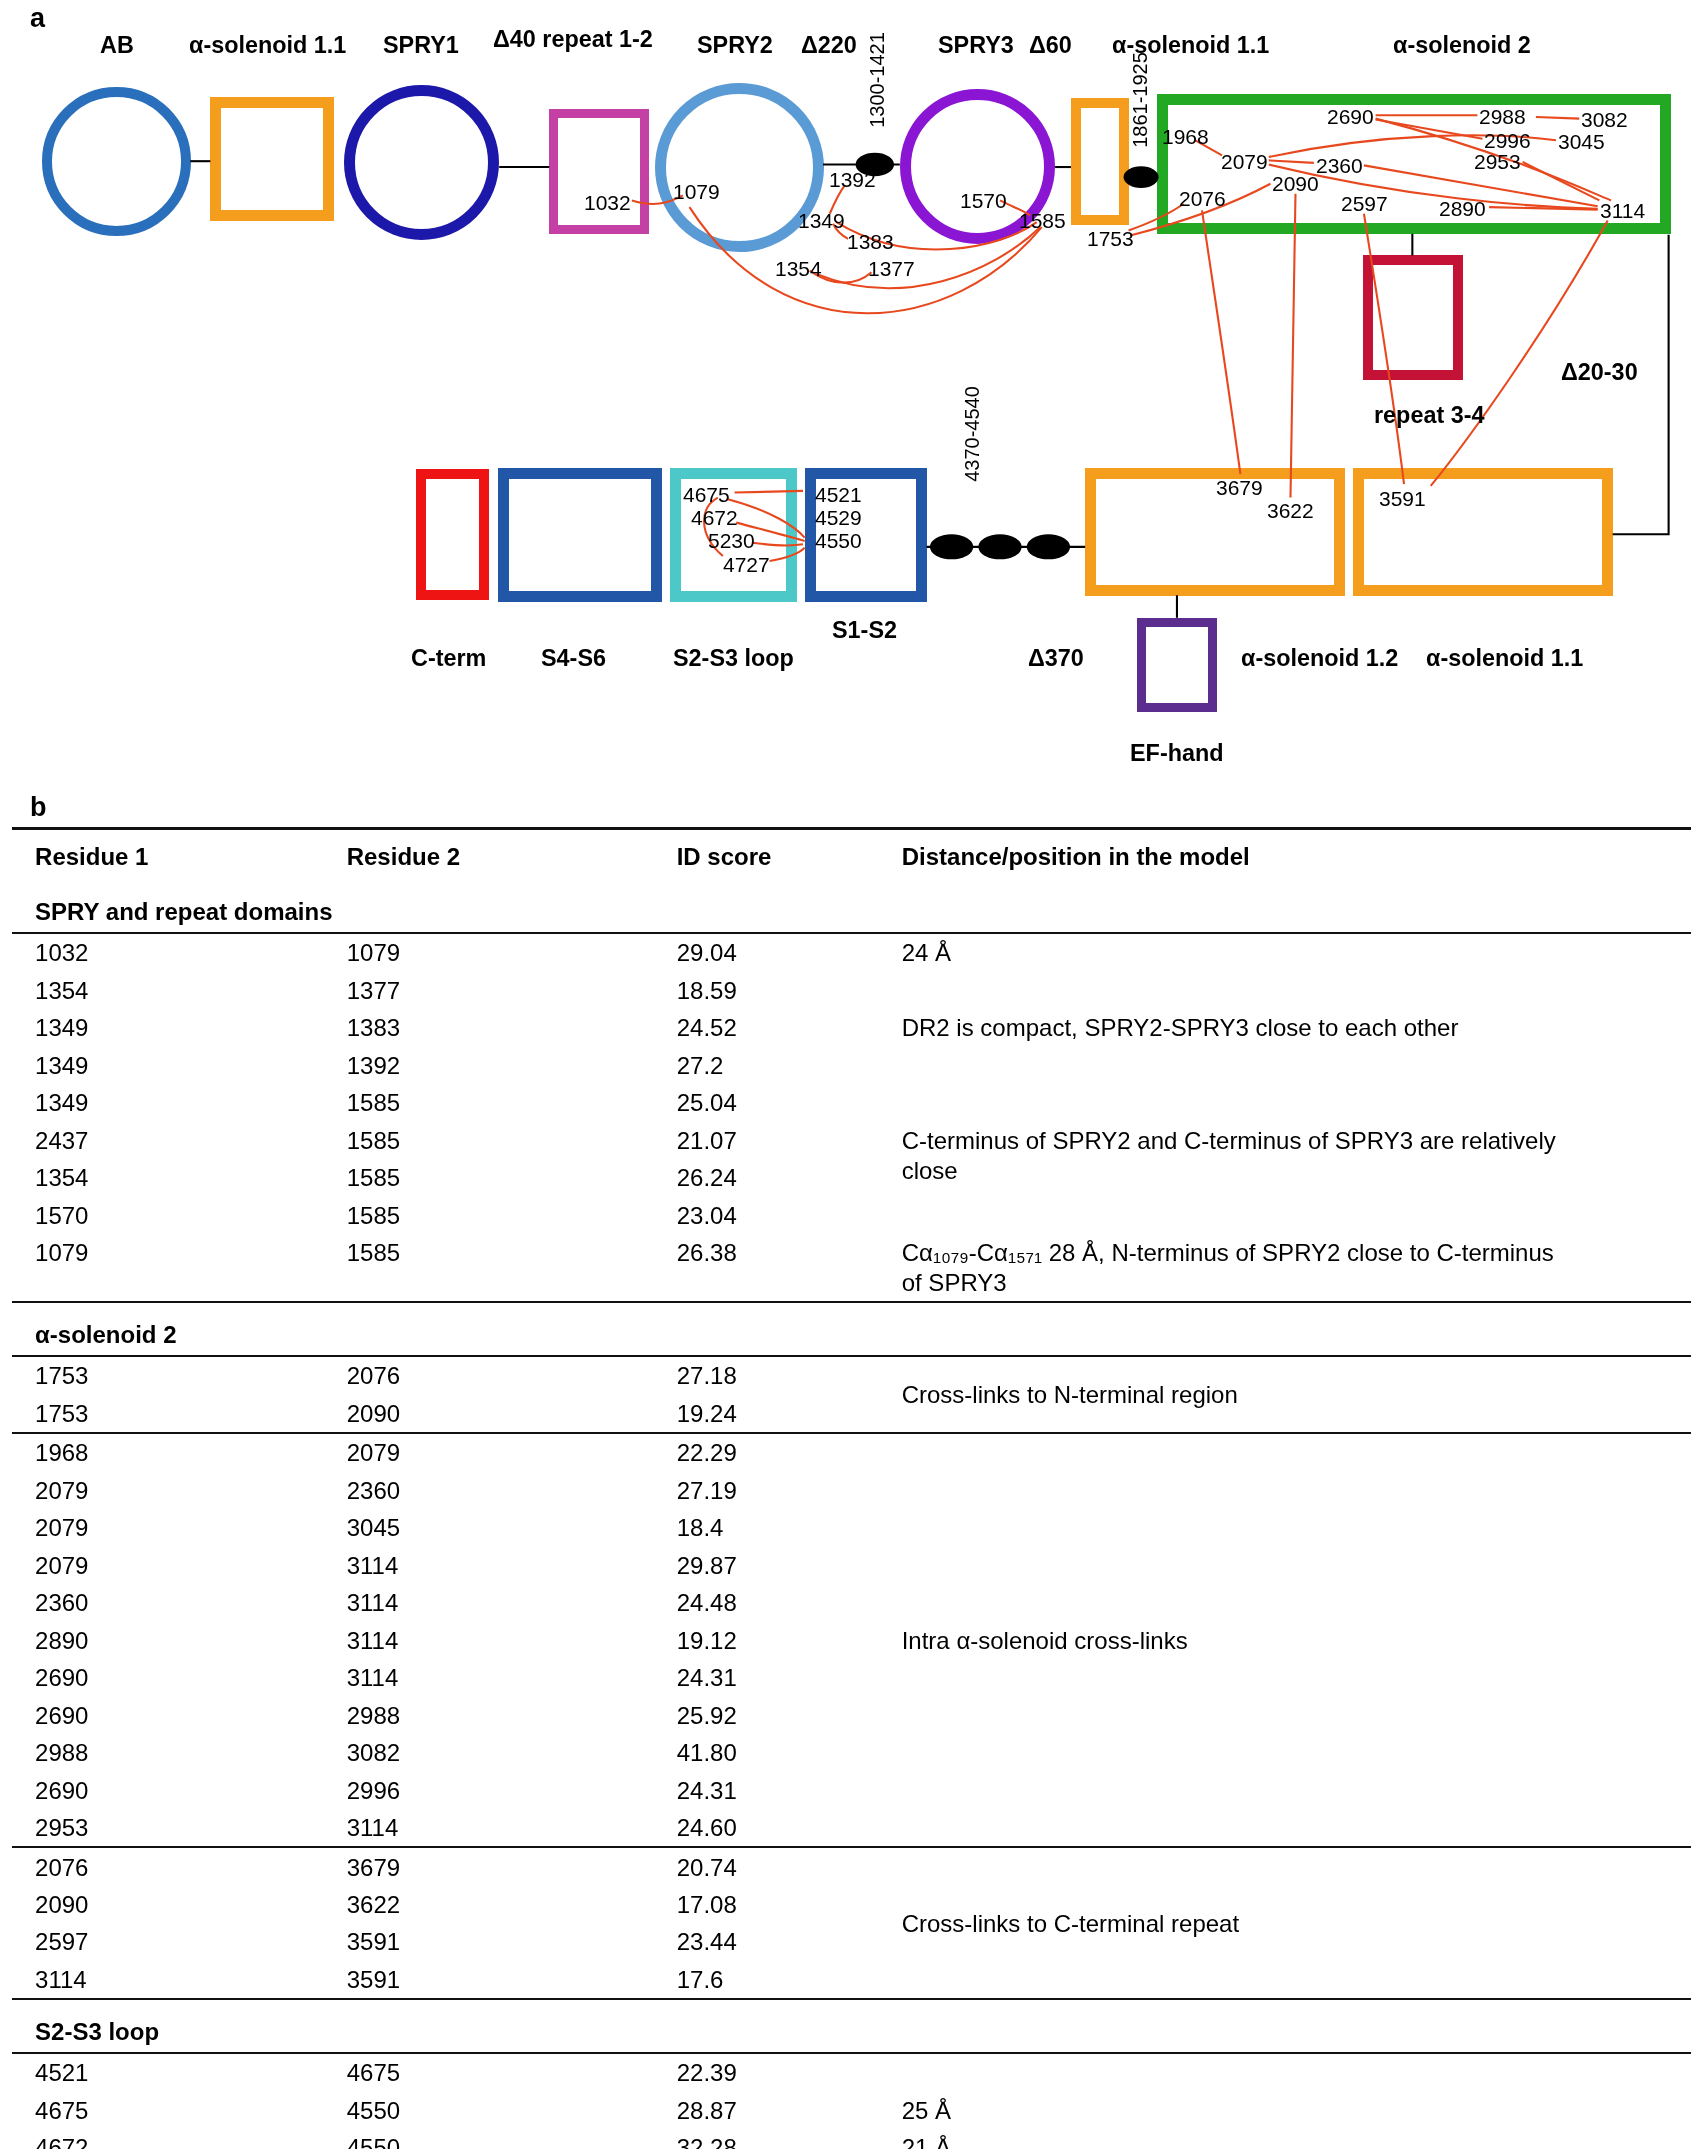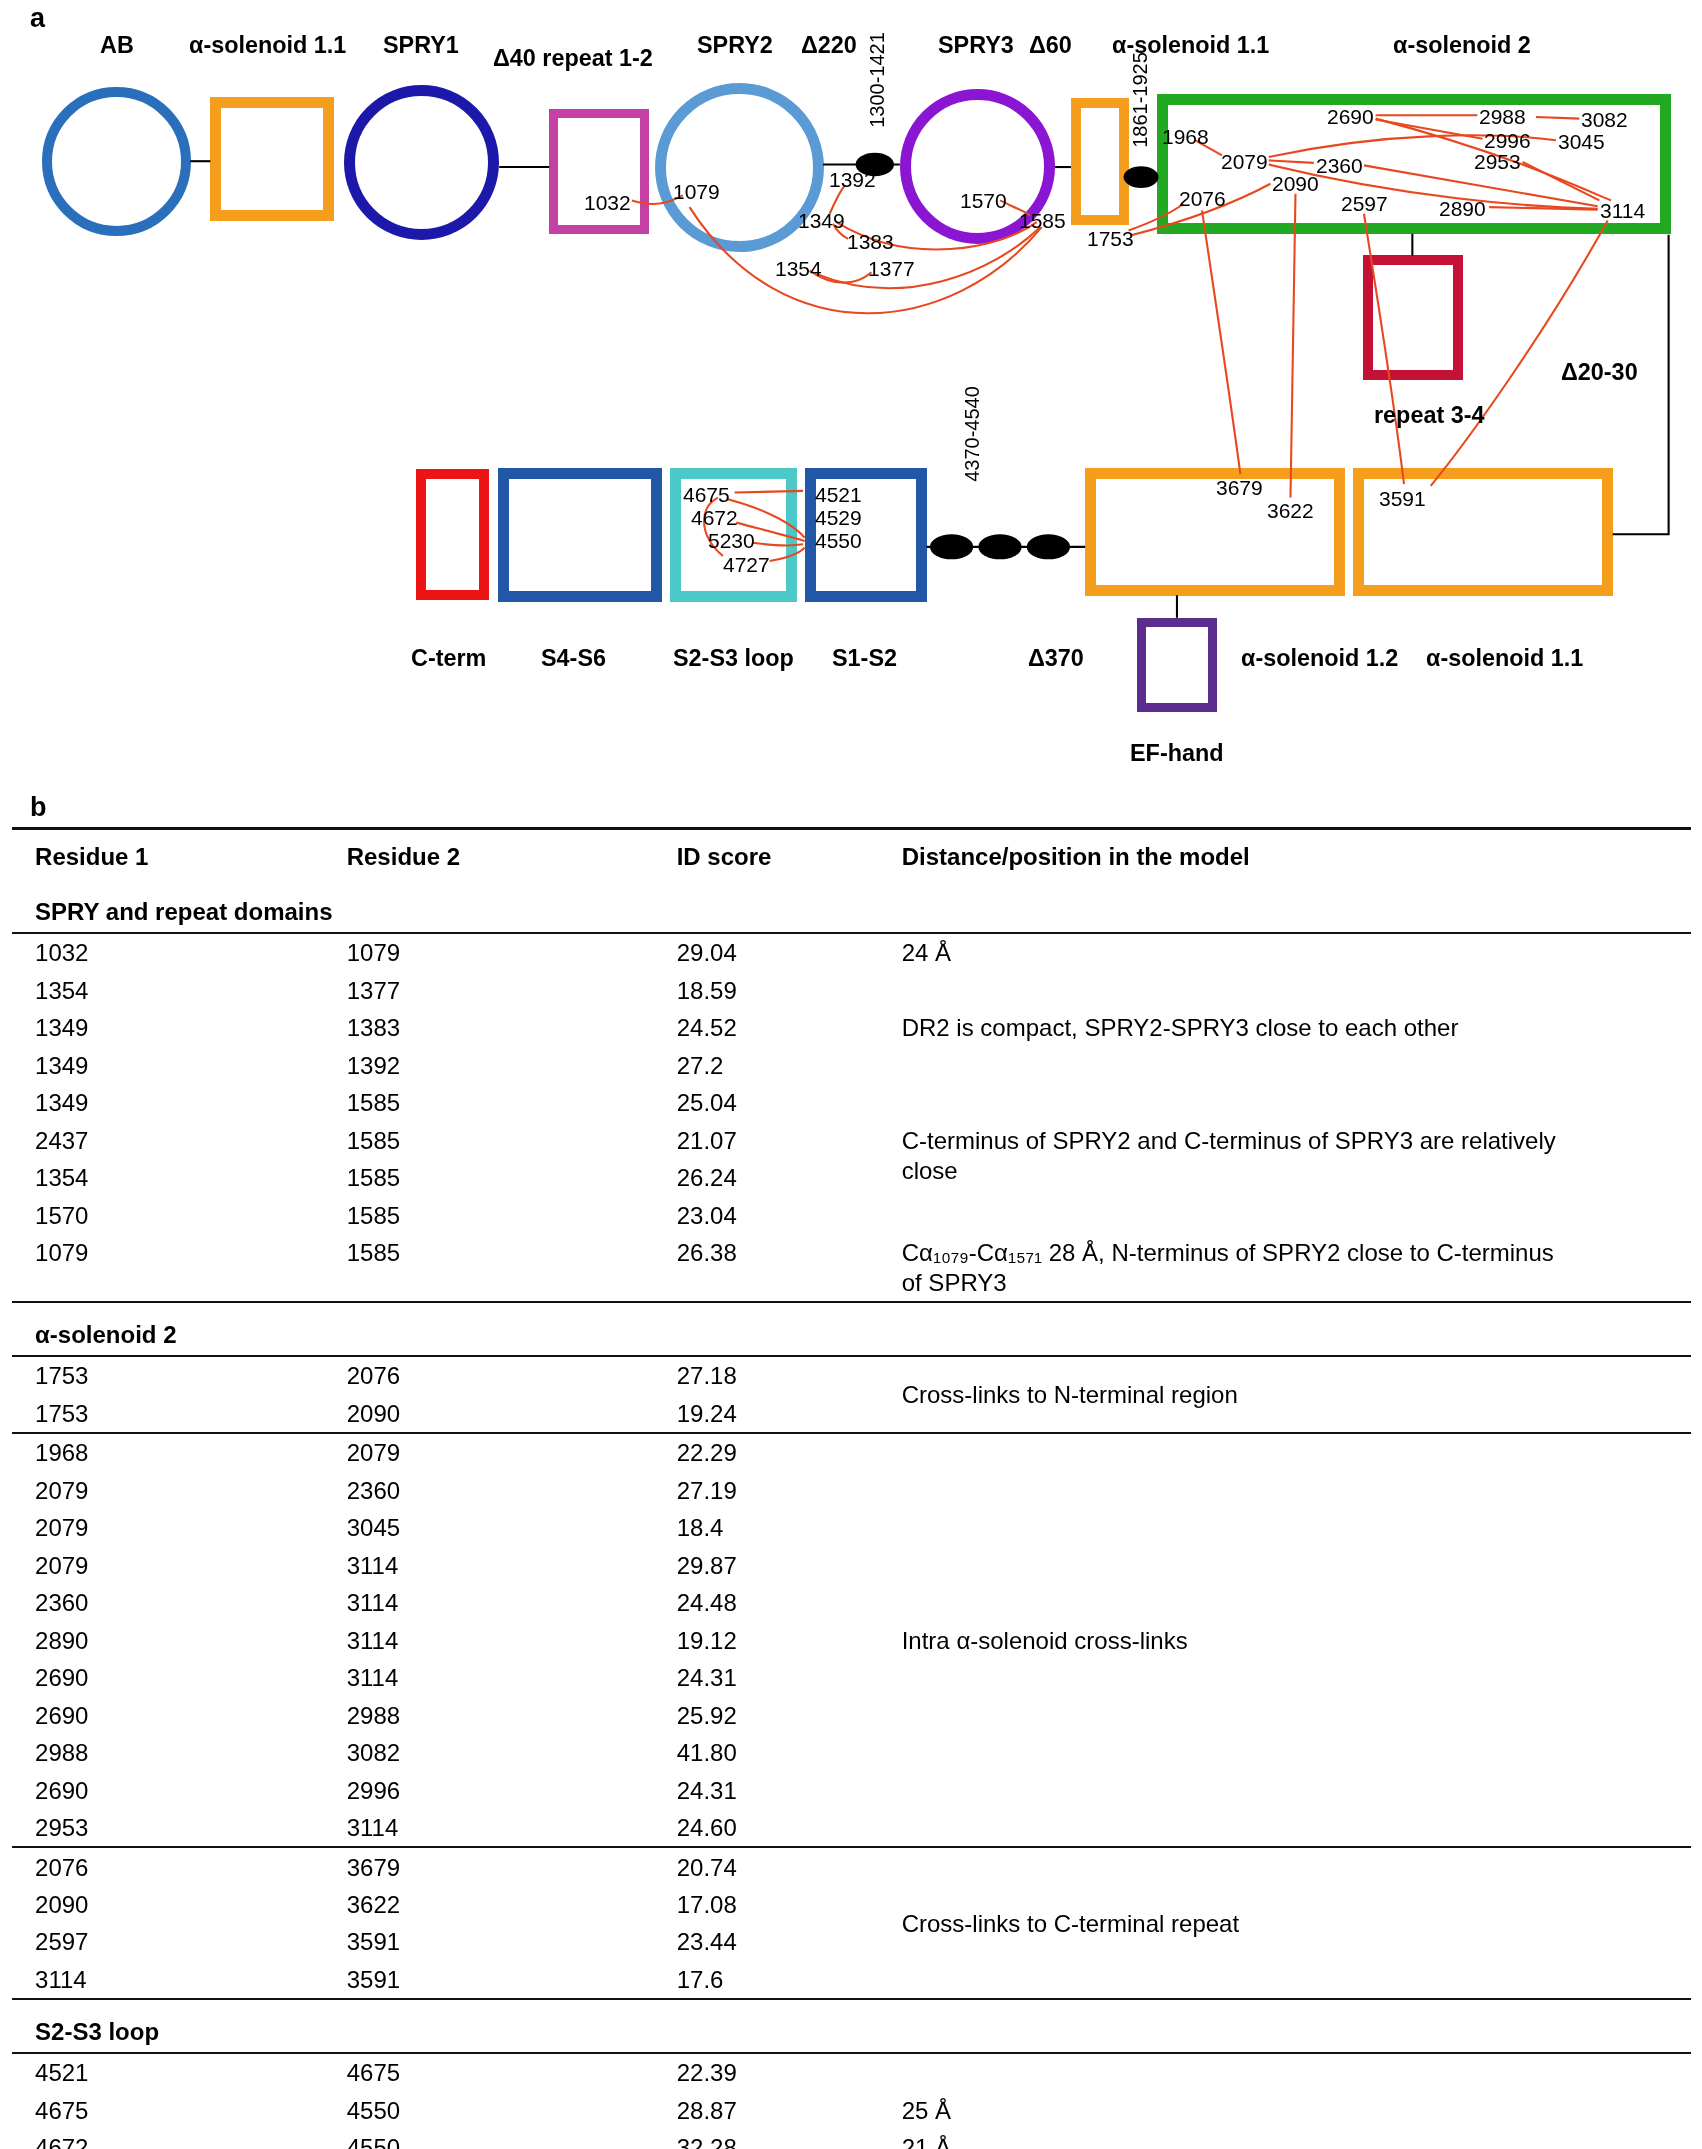--- a/index.html
+++ b/index.html
@@ -99,33 +99,33 @@
       <path d="M 902,650 C 930,654 950,654 962,652"></path>
       <path d="M 922,672 C 944,668 958,662 964,656"></path>
       <path d="M 866,666 C 836,640 838,608 860,596"></path>
     </g>
   </svg>
 
   <div class="labels">
     <div class="dlabel" style="left:100px;top:32px">AB</div>
     <div class="dlabel" style="left:189px;top:32px">α-solenoid 1.1</div>
     <div class="dlabel" style="left:383px;top:32px">SPRY1</div>
-    <div class="dlabel" style="left:493px;top:45px">Δ40 repeat 1-2</div>
+    <div class="dlabel" style="left:493px;top:26px">Δ40 repeat 1-2</div>
     <div class="dlabel" style="left:697px;top:32px">SPRY2</div>
     <div class="dlabel" style="left:801px;top:32px">Δ220</div>
     <div class="dlabel" style="left:938px;top:32px">SPRY3</div>
     <div class="dlabel" style="left:1029px;top:32px">Δ60</div>
     <div class="dlabel" style="left:1112px;top:32px">α-solenoid 1.1</div>
     <div class="dlabel" style="left:1393px;top:32px">α-solenoid 2</div>
     <div class="dlabel" style="left:1374px;top:402px">repeat 3-4</div>
     <div class="dlabel" style="left:1561px;top:359px">Δ20-30</div>
     <div class="dlabel" style="left:411px;top:645px">C-term</div>
     <div class="dlabel" style="left:541px;top:645px">S4-S6</div>
     <div class="dlabel" style="left:673px;top:645px">S2-S3 loop</div>
-    <div class="dlabel" style="left:832px;top:645px">S1-S2</div>
+    <div class="dlabel" style="left:832px;top:617px">S1-S2</div>
     <div class="dlabel" style="left:1028px;top:645px">Δ370</div>
     <div class="dlabel" style="left:1241px;top:645px">α-solenoid 1.2</div>
     <div class="dlabel" style="left:1426px;top:645px">α-solenoid 1.1</div>
     <div class="dlabel" style="left:1130px;top:740px">EF-hand</div>
 
     <div class="rot" style="left:877px;top:80px">1300-1421</div>
     <div class="rot" style="left:1140px;top:100px">1861-1925</div>
     <div class="rot" style="left:972px;top:434px">4370-4540</div>
 
     <span class="res" style="left:584px;top:191px">1032</span>

